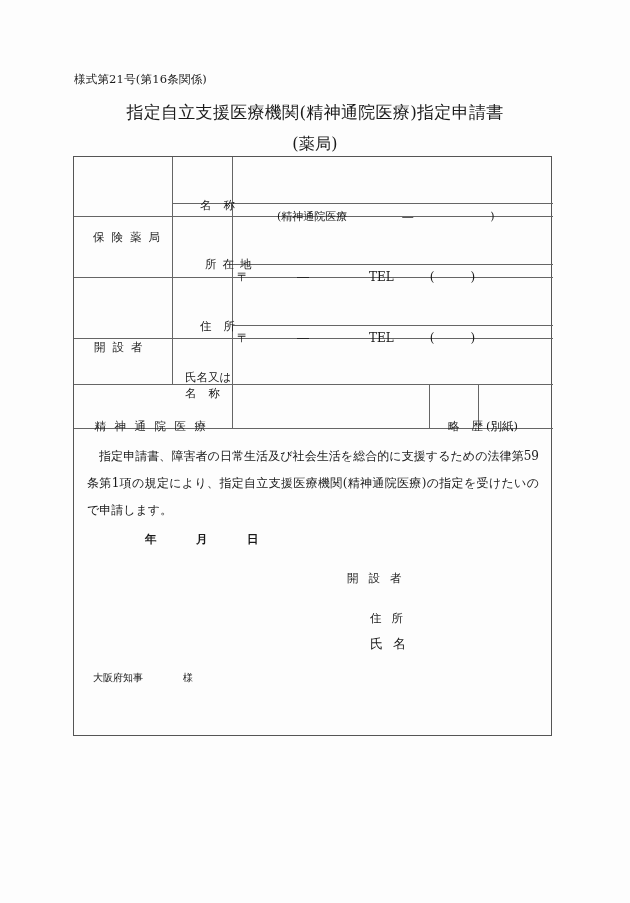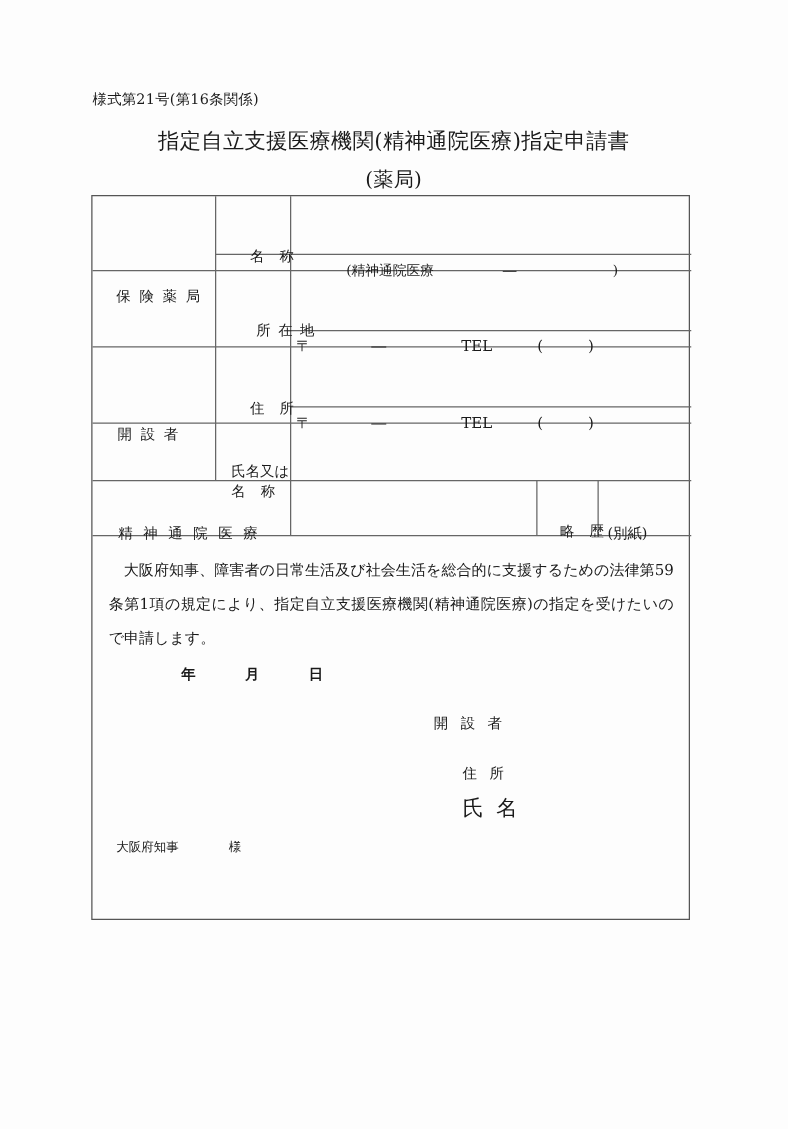--- a/index.html
+++ b/index.html
@@ -141,21 +141,21 @@
     left: 370px;
     top: 611px;
     font-size: 11.5px;
     letter-spacing: 10px;
     white-space: nowrap;
   }
   .sig-name {
     position: absolute;
     left: 370px;
     top: 635px;
-    font-size: 17px;
+    font-size: 13px;
     letter-spacing: 10px;
     white-space: nowrap;
   }
   .addressee {
     position: absolute;
     left: 93px;
     top: 671px;
     font-size: 10px;
     white-space: nowrap;
   }
@@ -204,21 +204,21 @@
       <span>氏名又は</span><br>
       <span class="spread2">名称</span>
     </div>
 
     <div class="cell-label spread-pharm" style="left:12px; top:242px;">精神通院医療</div>
     <div class="cell-label spread2" style="left:362px; top:242px;font-family:Liberation Mono, monospace;">略歴</div>
     <div class="cell-label" style="left:412px; top:242px;">(別紙)</div>
 
   </div>
 
-  <div class="body-text">大阪府知事、障害者の日常生活及び社会生活を総合的に支援するための法律第59条第1項の規定により、指定自立支援医療機関(精神通院医療)の指定を受けたいので申請します。</div>
+  <div class="body-text">指定申請書、障害者の日常生活及び社会生活を総合的に支援するための法律第59条第1項の規定により、指定自立支援医療機関(精神通院医療)の指定を受けたいので申請します。</div>
 
   <div class="date-line">年　月　日</div>
   <div class="sig-founder">開設者</div>
   <div class="sig-address">住所</div>
   <div class="sig-name">氏名</div>
 
   <div class="addressee">
     <span>大阪府知事</span><span class="honorific">様</span>
   </div>
 

